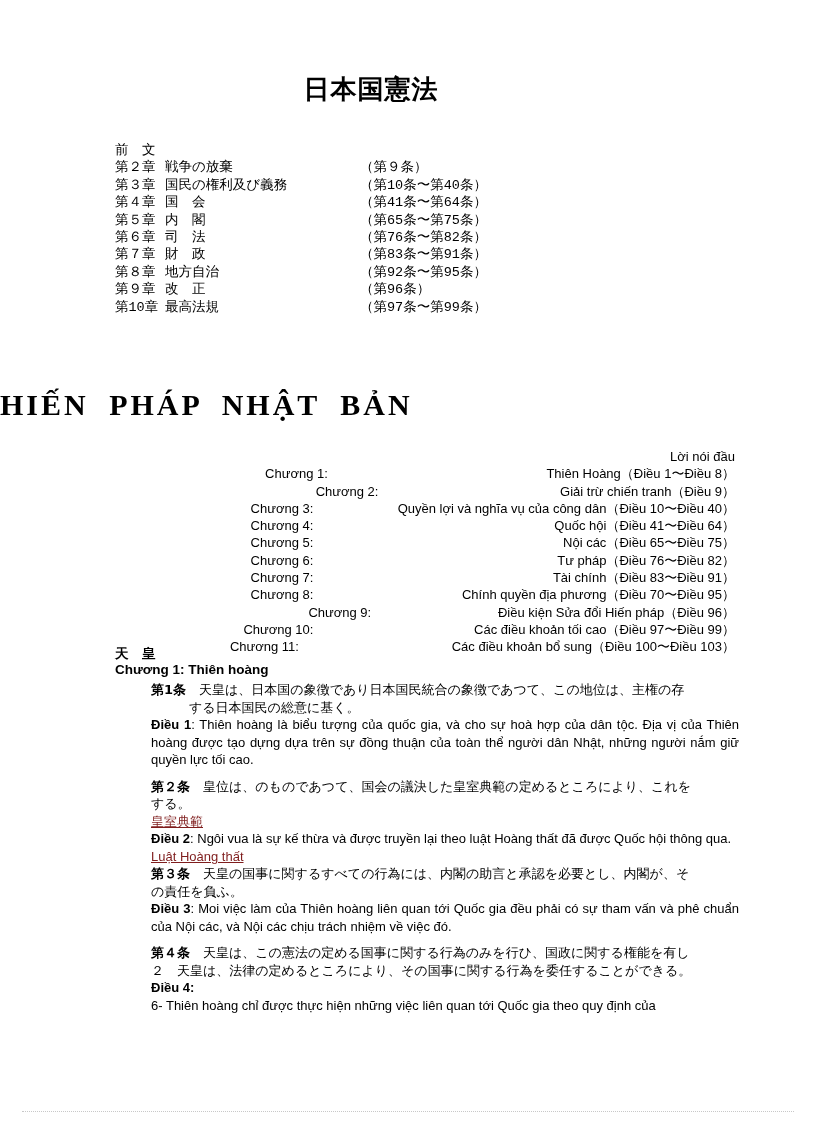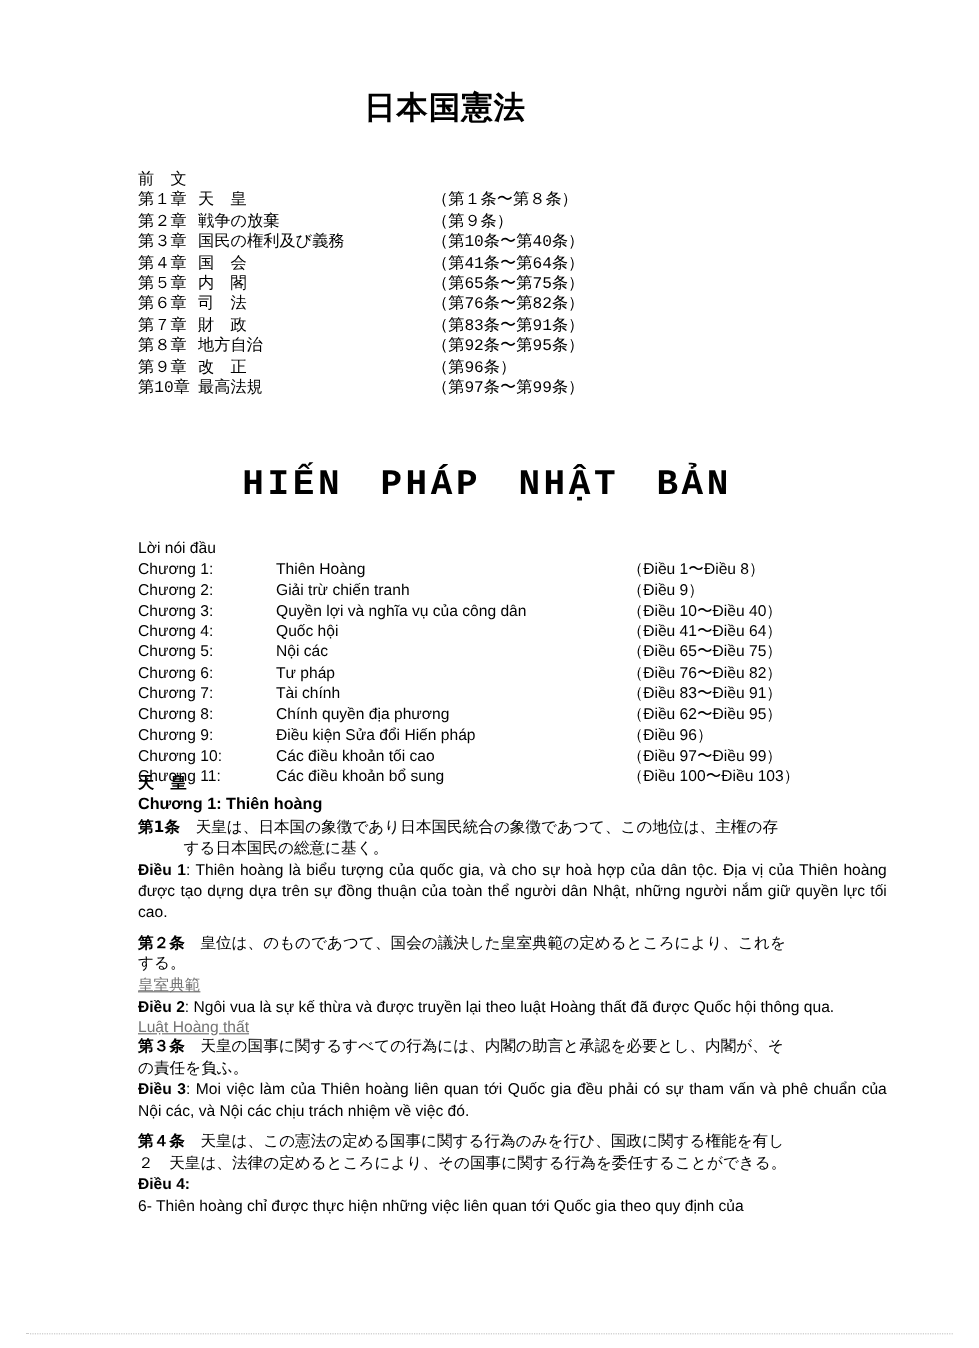--- a/index.html
+++ b/index.html
@@ -68,38 +68,38 @@
   .jp-toc .row.single .c1 {
     width: auto;
   }
 
   
   .vn-title {
     position: absolute;
     left: 0;
     top: 388px;
     width: 812px;
-    text-align: center;
-    font-family: Liberation Mono, monospace;
+    font-family: Liberation Serif, serif;
     font-weight: bold;
     font-variant: small-caps;
     font-size: 30px;
     letter-spacing: 3px;
     word-spacing: 10px;
   }
 
   
   .vn-toc {
     position: absolute;
     left: 115px;
     top: 448px;
     width: 620px;
     font-family: "Liberation Sans", "DejaVu Sans", sans-serif;
     font-size: 13px;
     line-height: 17.3px;
+    text-align: right;
   }
   .vn-toc .row {
     display: block;
     white-space: nowrap;
     height: 17.3px;
   }
   .vn-toc .c1 {
     display: inline-block;
     width: 115px;
     vertical-align: top;
@@ -132,20 +132,21 @@
   }
   .heading-vn {
     font-family: "Liberation Sans", "DejaVu Sans", sans-serif;
     font-weight: bold;
     font-size: 13.5px;
     line-height: 18px;
     margin-bottom: 2px;
   }
   .art {
     margin-bottom: 0;
+    margin-left: 36px;
   }
   .jp-para {
     font-family: "DejaVu Sans", "Liberation Sans", sans-serif;
     font-size: 13px;
     line-height: 17.5px;
     text-align: justify;
     text-justify: inter-character;
     margin: 0;
   }
   .jp-para .lead {
@@ -162,21 +163,21 @@
     text-align: justify;
     margin: 0;
   }
   .vn-para .lead {
     font-weight: bold;
   }
   .gap {
     height: 9px;
   }
   a.doclink, .doclink {
-    color: #737373;
+    color: #7f1d1d;
     text-decoration: underline;
     font-family: "DejaVu Sans", "Liberation Sans", sans-serif;
     font-size: 13px;
     line-height: 16.5px;
     display: inline-block;
   }
   .doclink.vn {
     font-family: "Liberation Sans", "DejaVu Sans", sans-serif;
   }
   .linkline {
@@ -199,23 +200,20 @@
 <div class="page">
 
   <div class="jp-title">日本国憲法</div>
 
   <div class="jp-toc">
     <div class="row single">
       <span class="c1">前　文</span>
     </div>
 
     <div class="row">
-      <span class="c1">第１章</span><span class="c2">天　皇</span><span class="c3">（第１条〜第８条）</span>
-    </div>
-    <div class="row">
       <span class="c1">第２章</span><span class="c2">戦争の放棄</span><span class="c3">（第９条）</span>
     </div>
     <div class="row">
       <span class="c1">第３章</span><span class="c2">国民の権利及び義務</span><span class="c3">（第10条〜第40条）</span>
     </div>
     <div class="row">
       <span class="c1">第４章</span><span class="c2">国　会</span><span class="c3">（第41条〜第64条）</span>
     </div>
     <div class="row">
       <span class="c1">第５章</span><span class="c2">内　閣</span><span class="c3">（第65条〜第75条）</span>
@@ -259,21 +257,21 @@
     <div class="row">
       <span class="c1">Chương 5:</span><span class="c2">Nội các</span><span class="c3">（Điều 65〜Điều 75）</span>
     </div>
     <div class="row">
       <span class="c1">Chương 6:</span><span class="c2">Tư pháp</span><span class="c3">（Điều 76〜Điều 82）</span>
     </div>
     <div class="row">
       <span class="c1">Chương 7:</span><span class="c2">Tài chính</span><span class="c3">（Điều 83〜Điều 91）</span>
     </div>
     <div class="row">
-      <span class="c1">Chương 8:</span><span class="c2">Chính quyền địa phương</span><span class="c3">（Điều 62〜Điều 95）</span>
+      <span class="c1">Chương 8:</span><span class="c2">Chính quyền địa phương</span><span class="c3">（Điều 70〜Điều 95）</span>
     </div>
     <div class="row">
       <span class="c1">Chương 9:</span><span class="c2">Điều kiện Sửa đổi Hiến pháp</span><span class="c3">（Điều 96）</span>
     </div>
     <div class="row">
       <span class="c1">Chương 10:</span><span class="c2">Các điều khoản tối cao</span><span class="c3">（Điều 97〜Điều 99）</span>
     </div>
     <div class="row">
       <span class="c1">Chương 11:</span><span class="c2">Các điều khoản bổ sung</span><span class="c3">（Điều 100〜Điều 103）</span>
     </div>

